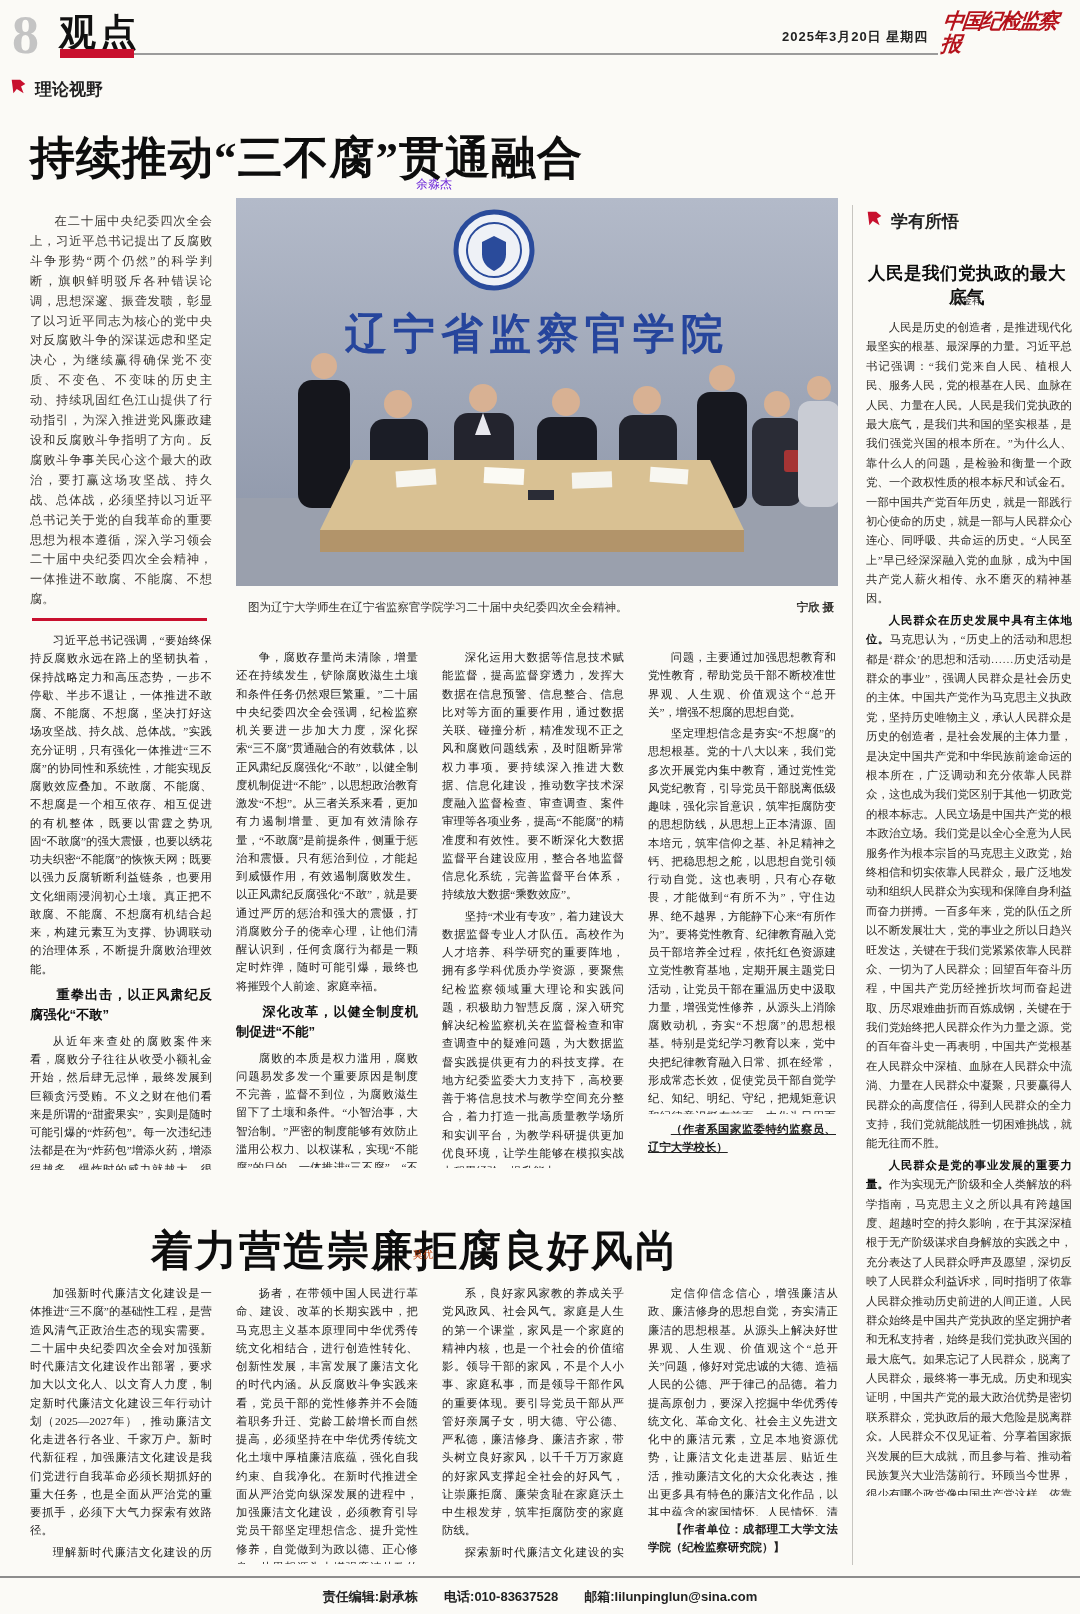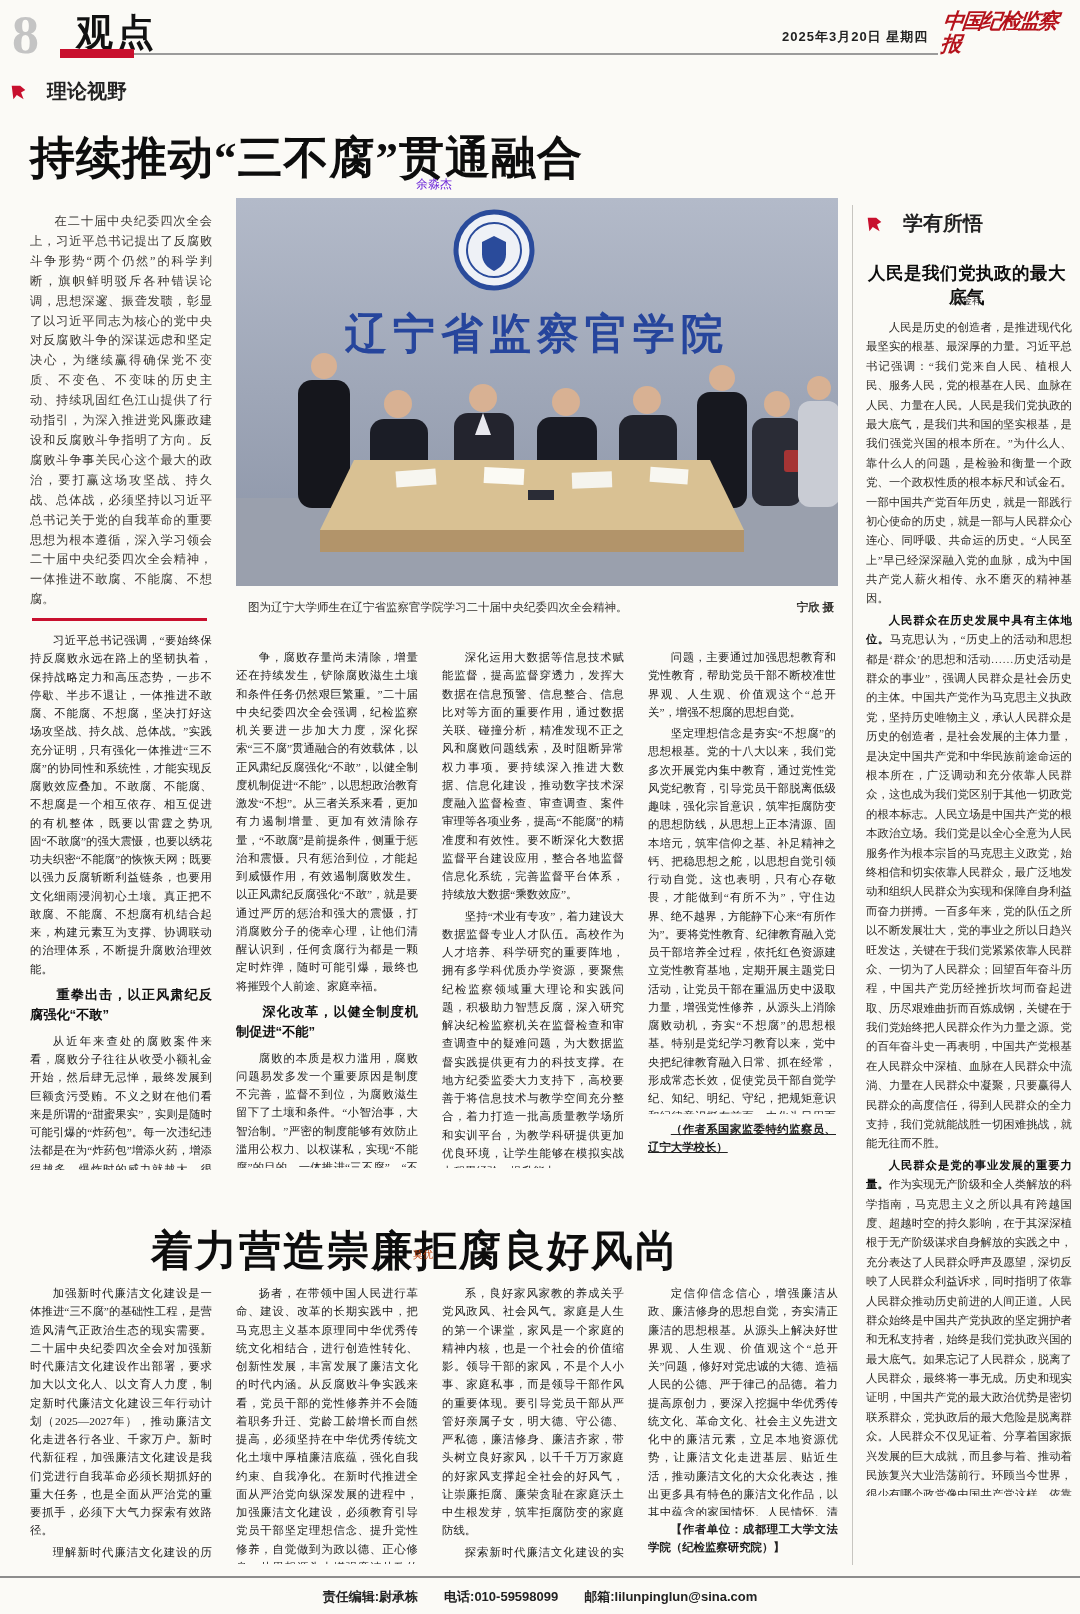--- a/index.html
+++ b/index.html
@@ -1,28 +1,28 @@
 <!DOCTYPE html>
 <html><head>
 <meta charset="utf-8">
 <style>
   html,body{margin:0;padding:0;background:#e8e6e0;}
   .page{position:relative;width:1080px;height:1614px;margin:0 auto;background:#fbfaf6;
         font-family:"Liberation Serif","DejaVu Serif",serif;color:#1c1c1c;overflow:hidden;}
   
   .pageno{position:absolute;left:12px;top:4px;font-size:54px;font-weight:700;color:#c4c4c4;}
-  .section-title{position:absolute;left:76px;top:8px;font-size:37px;font-weight:900;letter-spacing:4px;color:#111;}
+  .section-title{position:absolute;left:59px;top:8px;font-size:37px;font-weight:900;letter-spacing:4px;color:#111;}
   .hrule{position:absolute;left:60px;top:53px;width:878px;height:2px;background:#9b9b9b;}
   .hrule-red{position:absolute;left:60px;top:49px;width:74px;height:9px;background:#c8102e;}
   .dateline{position:absolute;left:782px;top:28px;font-size:13px;font-weight:700;letter-spacing:1px;color:#222;
             font-family:"Liberation Sans",sans-serif;}
   .masthead{position:absolute;left:942px;top:10px;width:132px;font-size:21px;font-weight:900;color:#b5121b;
             font-style:italic;letter-spacing:-2px;transform:skewX(-6deg);line-height:1.1;}
   
-  .kicker{position:absolute;display:flex;align-items:center;gap:20px;font-size:20px;font-weight:800;color:#222;}
+  .kicker{position:absolute;display:flex;gap:8px;font-size:17px;font-weight:800;color:#222;}
   .kicker .ic{width:17px;height:17px;display:inline-block;}
   
   .main-title{position:absolute;left:30px;top:112px;width:808px;text-align:left;
               font-size:45px;font-weight:900;letter-spacing:1px;color:#0d0d0d;margin-top:16px;}
   .main-author{position:absolute;left:30px;top:176px;width:808px;text-align:center;font-size:12px;color:#6d28d9;}
   .col{position:absolute;overflow:hidden;text-align:justify;font-size:11.4px;line-height:1.6;color:#222;}
   .col p.bp{margin:0 0 3px;text-indent:2em;}
   .col p.intro{margin:0 0 6px;text-indent:2em;font-size:12.3px;line-height:1.62;color:#3d3a36;}
   .col h3.sub{margin:7px 0 6px;font-size:13.2px;font-weight:800;line-height:1.55;text-indent:2em;
               font-family:"Liberation Sans",sans-serif;color:#111;}
@@ -201,15 +201,15 @@
   </div>
   <h2 class="study-title">人民是我们党执政的最大底气</h2>
   <div class="study-author">刘金祥</div>
   <div class="study-body" id="study-body">
       <p>人民是历史的创造者，是推进现代化最坚实的根基、最深厚的力量。习近平总书记强调：“我们党来自人民、植根人民、服务人民，党的根基在人民、血脉在人民、力量在人民。人民是我们党执政的最大底气，是我们共和国的坚实根基，是我们强党兴国的根本所在。”为什么人、靠什么人的问题，是检验和衡量一个政党、一个政权性质的根本标尺和试金石。一部中国共产党百年历史，就是一部践行初心使命的历史，就是一部与人民群众心连心、同呼吸、共命运的历史。“人民至上”早已经深深融入党的血脉，成为中国共产党人薪火相传、永不磨灭的精神基因。</p>
       <p><b>人民群众在历史发展中具有主体地位。</b>马克思认为，“历史上的活动和思想都是‘群众’的思想和活动……历史活动是群众的事业”，强调人民群众是社会历史的主体。中国共产党作为马克思主义执政党，坚持历史唯物主义，承认人民群众是历史的创造者，是社会发展的主体力量，是决定中国共产党和中华民族前途命运的根本所在，广泛调动和充分依靠人民群众，这也成为我们党区别于其他一切政党的根本标志。人民立场是中国共产党的根本政治立场。我们党是以全心全意为人民服务作为根本宗旨的马克思主义政党，始终相信和切实依靠人民群众，最广泛地发动和组织人民群众为实现和保障自身利益而奋力拼搏。一百多年来，党的队伍之所以不断发展壮大，党的事业之所以日趋兴旺发达，关键在于我们党紧紧依靠人民群众、一切为了人民群众；回望百年奋斗历程，中国共产党历经挫折坎坷而奋起进取、历尽艰难曲折而百炼成钢，关键在于我们党始终把人民群众作为力量之源。党的百年奋斗史一再表明，中国共产党根基在人民群众中深植、血脉在人民群众中流淌、力量在人民群众中凝聚，只要赢得人民群众的高度信任，得到人民群众的全力支持，我们党就能战胜一切困难挑战，就能无往而不胜。</p>
       <p><b>人民群众是党的事业发展的重要力量。</b>作为实现无产阶级和全人类解放的科学指南，马克思主义之所以具有跨越国度、超越时空的持久影响，在于其深深植根于无产阶级谋求自身解放的实践之中，充分表达了人民群众呼声及愿望，深切反映了人民群众利益诉求，同时指明了依靠人民群众推动历史前进的人间正道。人民群众始终是中国共产党执政的坚定拥护者和无私支持者，始终是我们党执政兴国的最大底气。如果忘记了人民群众，脱离了人民群众，最终将一事无成。历史和现实证明，中国共产党的最大政治优势是密切联系群众，党执政后的最大危险是脱离群众。人民群众不仅见证着、分享着国家振兴发展的巨大成就，而且参与着、推动着民族复兴大业浩荡前行。环顾当今世界，很少有哪个政党像中国共产党这样，依靠如此众多的人口，走出了中国式现代化建设的崭新篇章，不断取得现代化建设辉煌成就。党的十八大以来，以习近平同志为核心的党中央，牢固树立以人民为中心的发展思想，把人民群众主体地位贯穿到治国理政各领域各方面，广泛集中民智民力，充分发挥人民群众的积极性、主动性和创造性。实践证明，始终保持同人民群众血肉联系，坚决依靠人民群众，是我们党应对各种困难挑战、战胜无数艰难险阻的重要保证。</p>
     </div>
 
   <div class="frule"></div>
-  <div class="footer-text">责任编辑:尉承栋　　电话:010-59598099　　邮箱:lilunpinglun@sina.com</div>
+  <div class="footer-text">责任编辑:尉承栋　　电话:010-83637528　　邮箱:lilunpinglun@sina.com</div>
 
 </div>
 
 </body></html>

